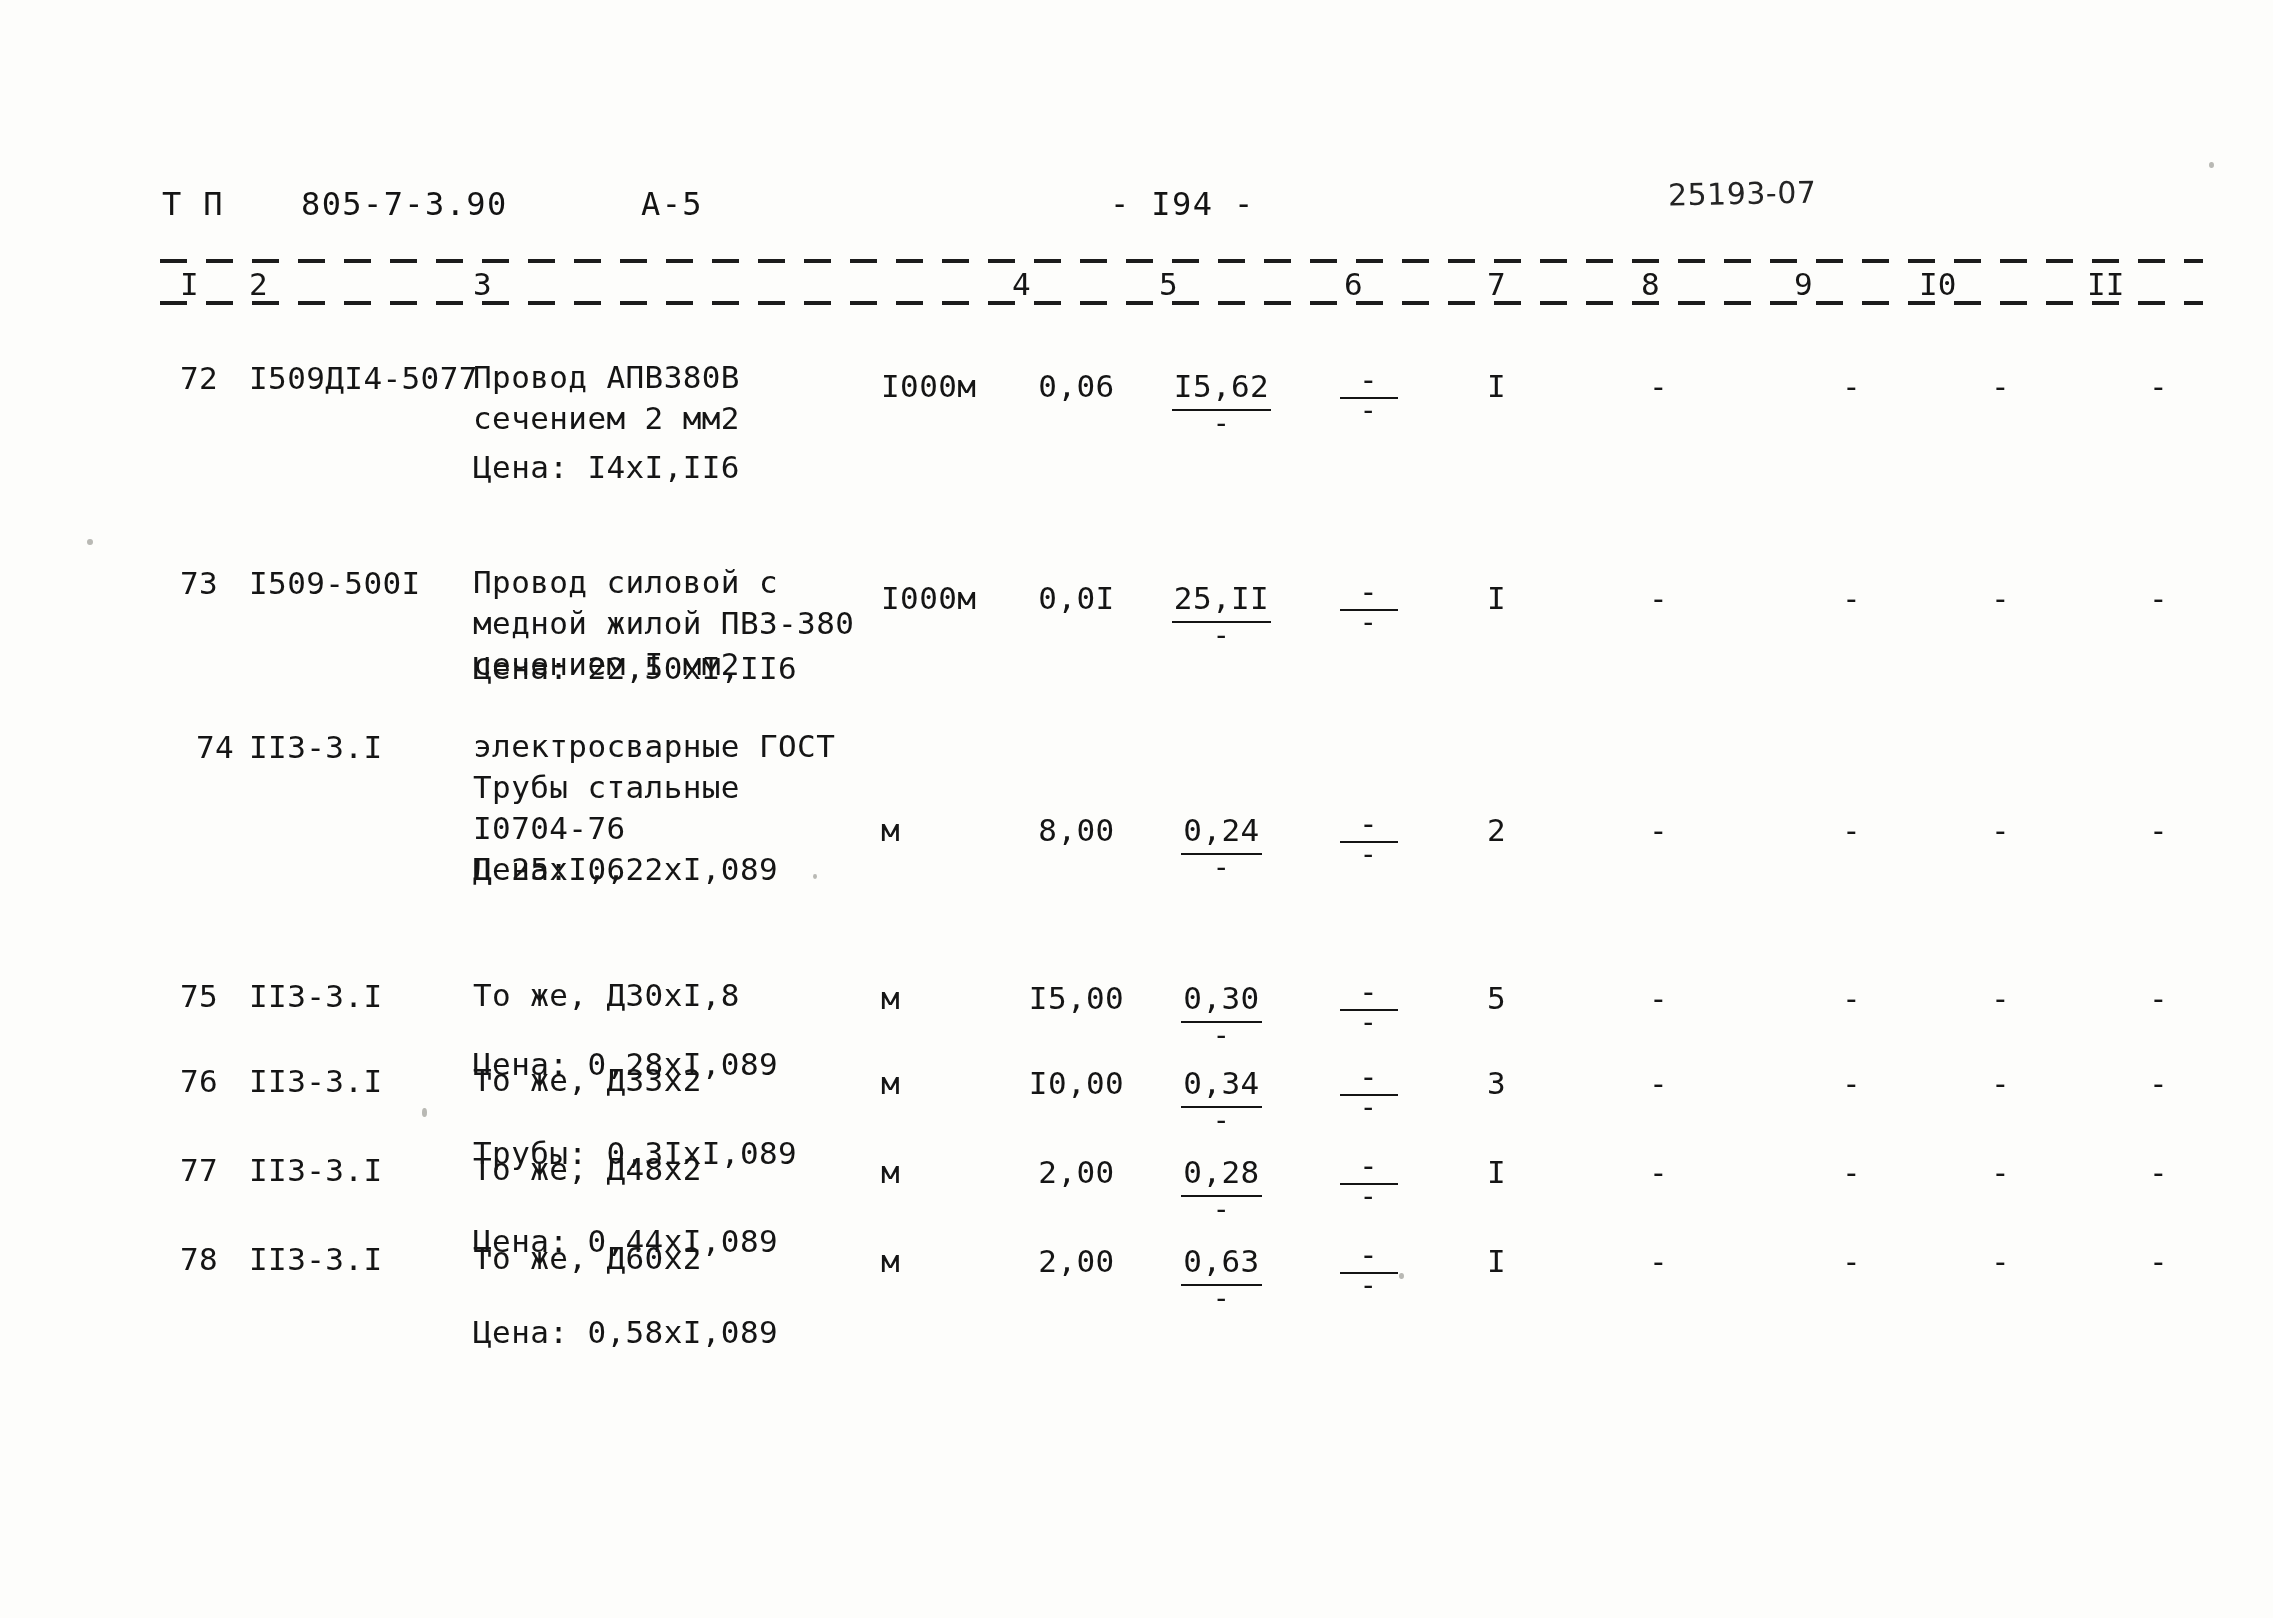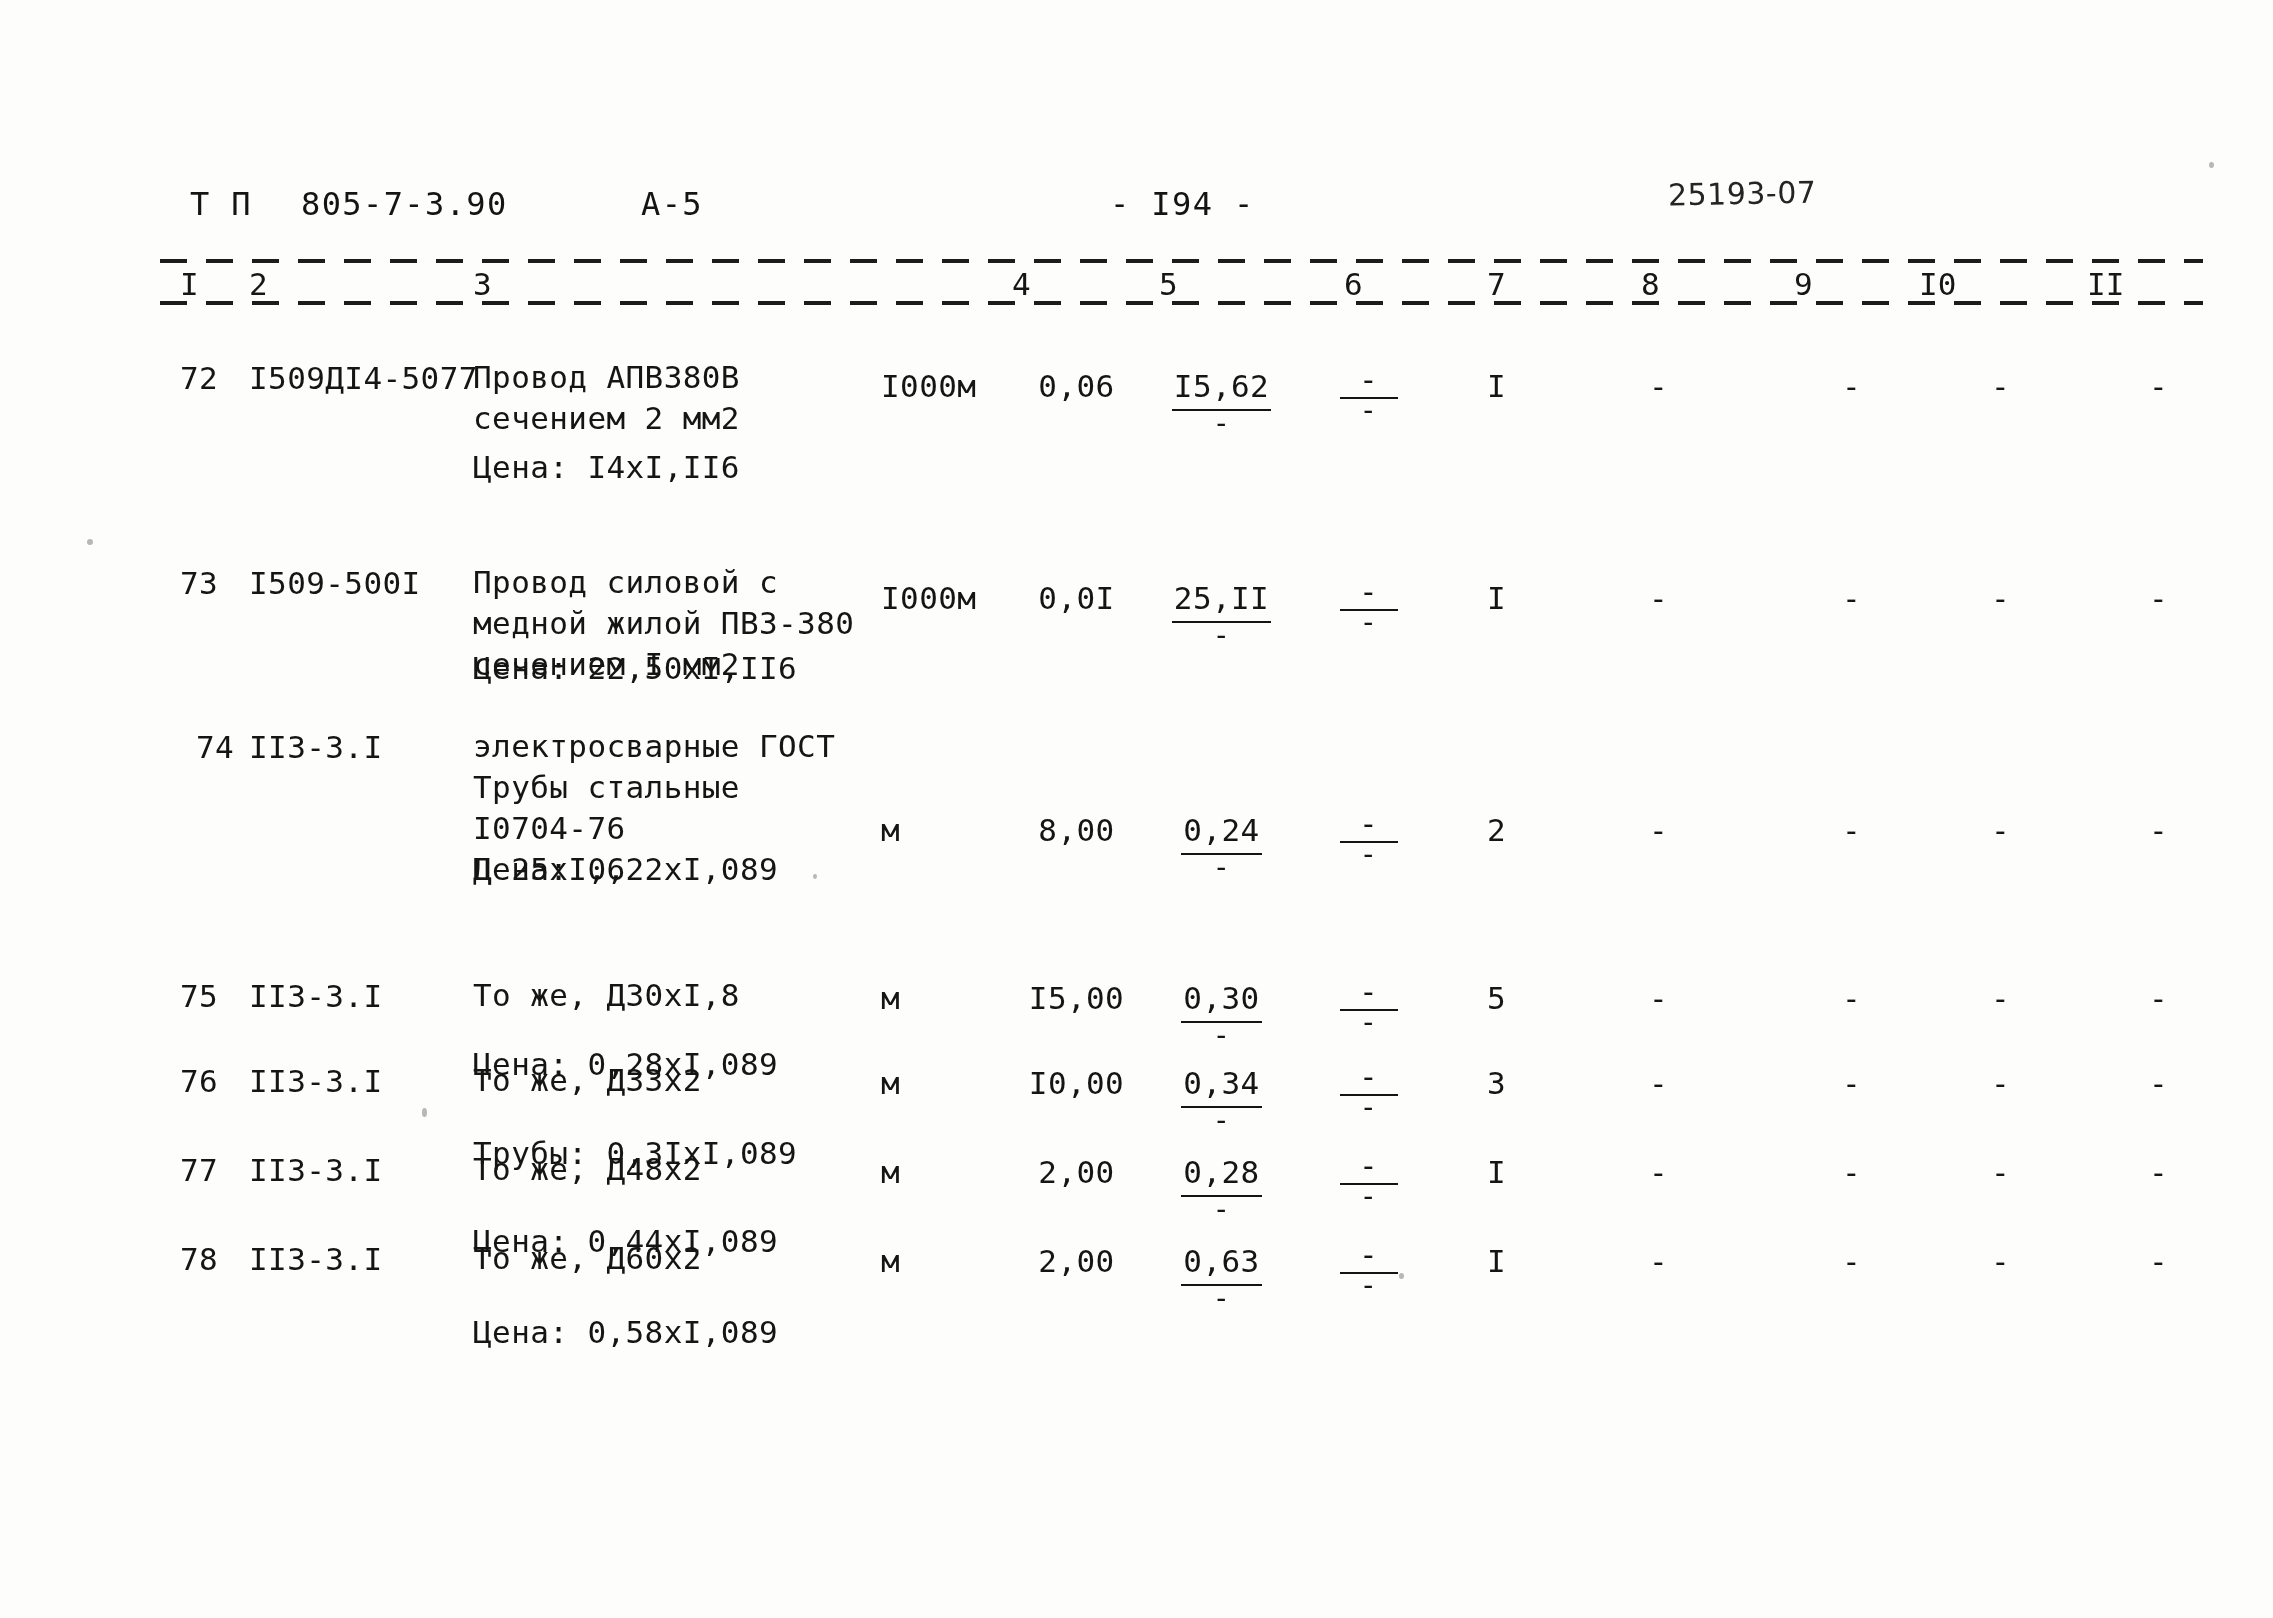--- a/index.html
+++ b/index.html
@@ -39,21 +39,21 @@
     height: 46px;
   }
   .hdr-cell {
     position: absolute;
     white-space: pre;
     font-size: 32px;
     letter-spacing: 1.4px;
     line-height: 42px;
     color: #141414;
   }
-  #hdr-series   { left: 162px; margin-left: 28px; }
+  #hdr-series   { left: 162px; }
   #hdr-code     { left: 301px; }
   #hdr-album    { left: 641px; }
   #hdr-pageno   { left: 1110px; }
   #hdr-stamp    {
     left: 1668px;
     top: -9.7px;
     font-family: "DejaVu Sans", "Liberation Sans", sans-serif;
     font-size: 30px;
     letter-spacing: 0.5px;
     transform: rotate(-1.1deg);

